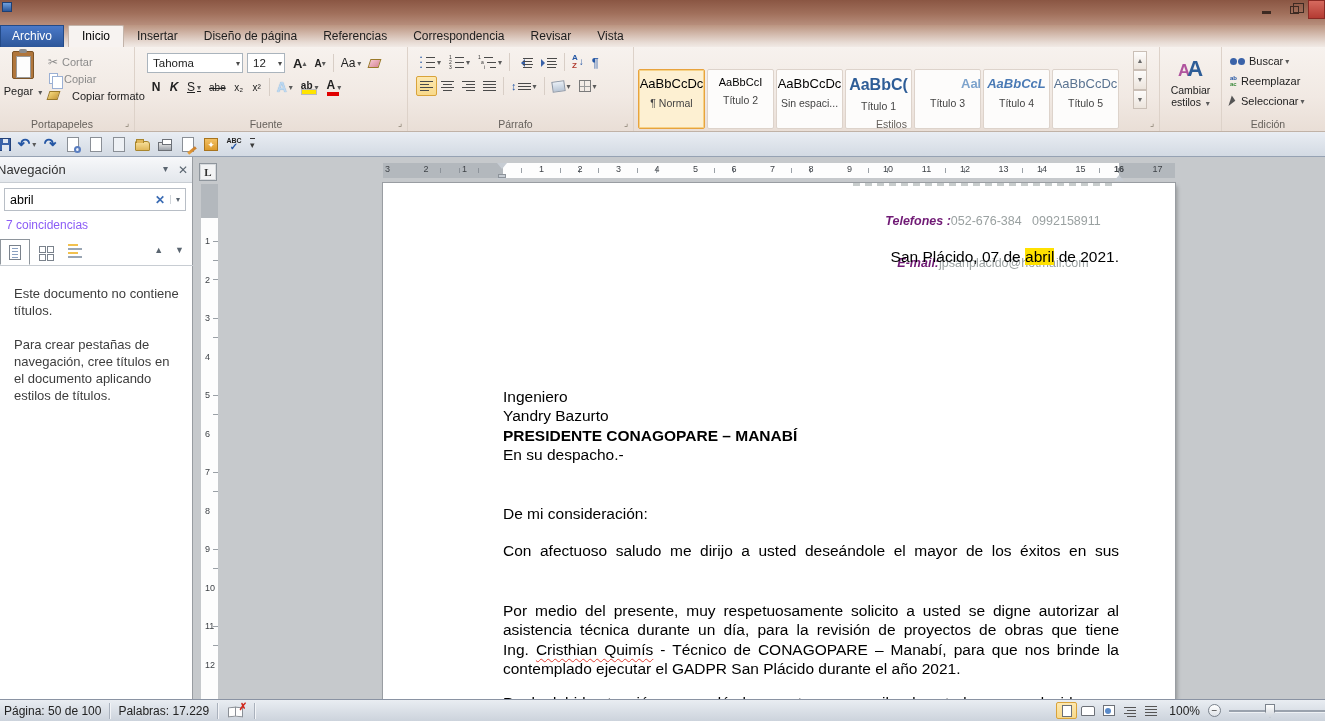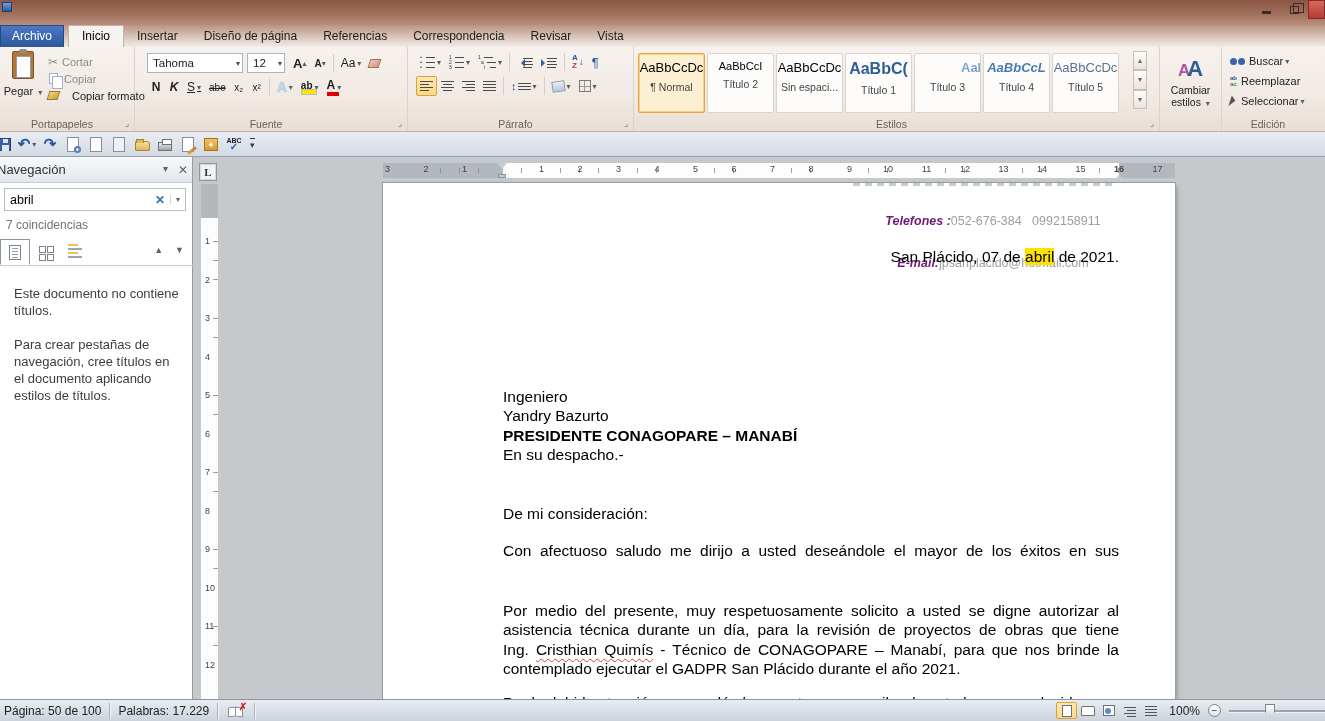--- a/index.html
+++ b/index.html
@@ -97,21 +97,21 @@
   .sortic .dn { color:#2456a4; font-size:10px; }
   .pilcrow { font-size:13px; color:#2456a4; }
   .lsp { display:inline-flex; align-items:center; }
   .lsp .ud { font-size:11px; color:#2456a4; margin-right:1px; }
   .shadic { width:13px; height:11px; background:linear-gradient(#e8eef5,#b9c6d6); border:1px solid #8a96a6; transform:rotate(-8deg); }
   .gridic { width:12px; height:12px; border:1px solid #7a7a7a;
     background:linear-gradient(#9a9a9a,#9a9a9a) center/12px 1px no-repeat, linear-gradient(#9a9a9a,#9a9a9a) center/1px 12px no-repeat; }
 
   
   .g-styles { width:526px; }
-  .style-gallery { display:flex; margin:3px 0 0 4px; }
+  .style-gallery { display:flex; margin:19px 0 0 4px; }
   .sitem { width:67px; height:60px; border:1px solid #ddd3cb; background:#fdfcfb; border-radius:2px;
     margin-right:2px; text-align:center; padding-top:6px; }
   .sitem.sel { border:1px solid #e8a33d; background:#fdf0d2; box-shadow:inset 0 0 0 1px #f6d287; }
   .s-sample { display:block; font-size:13px; color:#000; white-space:nowrap; overflow:hidden; }
   .s-label { display:block; font-size:10.5px; color:#444; margin-top:6px; }
   .sitem.t1 .s-sample { color:#2e5d97; font-size:16px; font-weight:bold; }
   .sitem.t2 .s-sample { font-size:11px; }
   .sitem.t3 .s-sample { color:#7da3cc; font-weight:bold;padding-left:46px; }
   .sitem.t4 .s-sample { color:#4a7ab5; font-weight:bold; font-style:italic; }
   .sitem.t5 .s-sample { color:#5a7391; }
@@ -164,21 +164,21 @@
   .navpane { position:absolute; left:0; top:0; width:193px; height:542px; background:#fff; border-right:1px solid #989ca1; }
   .nav-header { position:absolute; left:0; top:0; right:0; height:26px;
     background:linear-gradient(#f7f8fa,#e3e7ec); border-bottom:1px solid #c8cdd3; display:flex; align-items:center; }
   .nav-title { margin-left:-3px; font-size:13px; color:#333; }
   .nav-hbtns { position:absolute; right:4px; top:6px; display:flex; gap:10px; color:#5a6570; font-size:10px; }
   .nav-search { position:absolute; left:4px; top:31px; width:182px; height:23px; background:#fff;
     border:1px solid #b8bec6; display:flex; align-items:center; }
   .nav-search .q { flex:1; font-size:12.5px; color:#000; padding-left:5px; }
   .nav-search .clr { color:#3b6cb4; font-weight:bold; font-size:12px; padding:0 5px; }
   .nav-search .dd { border-left:1px solid #d0d5da; color:#5a6570; font-size:8px; padding:0 5px; }
-  .nav-matches { position:absolute; left:6px; top:61px; font-size:12px; color:#737373; }
+  .nav-matches { position:absolute; left:6px; top:61px; font-size:12px; color:#8b5cf6; }
   .nav-tabs { position:absolute; left:0px; top:80px; width:193px; height:28px; display:flex; align-items:flex-end; }
   .ntab { width:30px; height:26px; display:flex; align-items:center; justify-content:center;
     border:1px solid transparent; }
   .ntab.sel { background:#fff; border:1px solid #8e959c; border-bottom:1px solid #fff; }
   .nt-doc { position:relative; width:12px; height:15px; background:#fff; border:1px solid #7a828c; }
   .nt-doc i { display:block; height:1px; background:#8aa0c0; margin:2px 2px 0 2px; }
   .nt-grid { width:13px; height:13px;
     background:linear-gradient(#fff,#fff) 0 0/5px 5px no-repeat, linear-gradient(#fff,#fff) 8px 0/5px 5px no-repeat,
                linear-gradient(#fff,#fff) 0 8px/5px 5px no-repeat, linear-gradient(#fff,#fff) 8px 8px/5px 5px no-repeat;
     border:none; box-shadow:inset 0 0 0 0; position:relative; }

